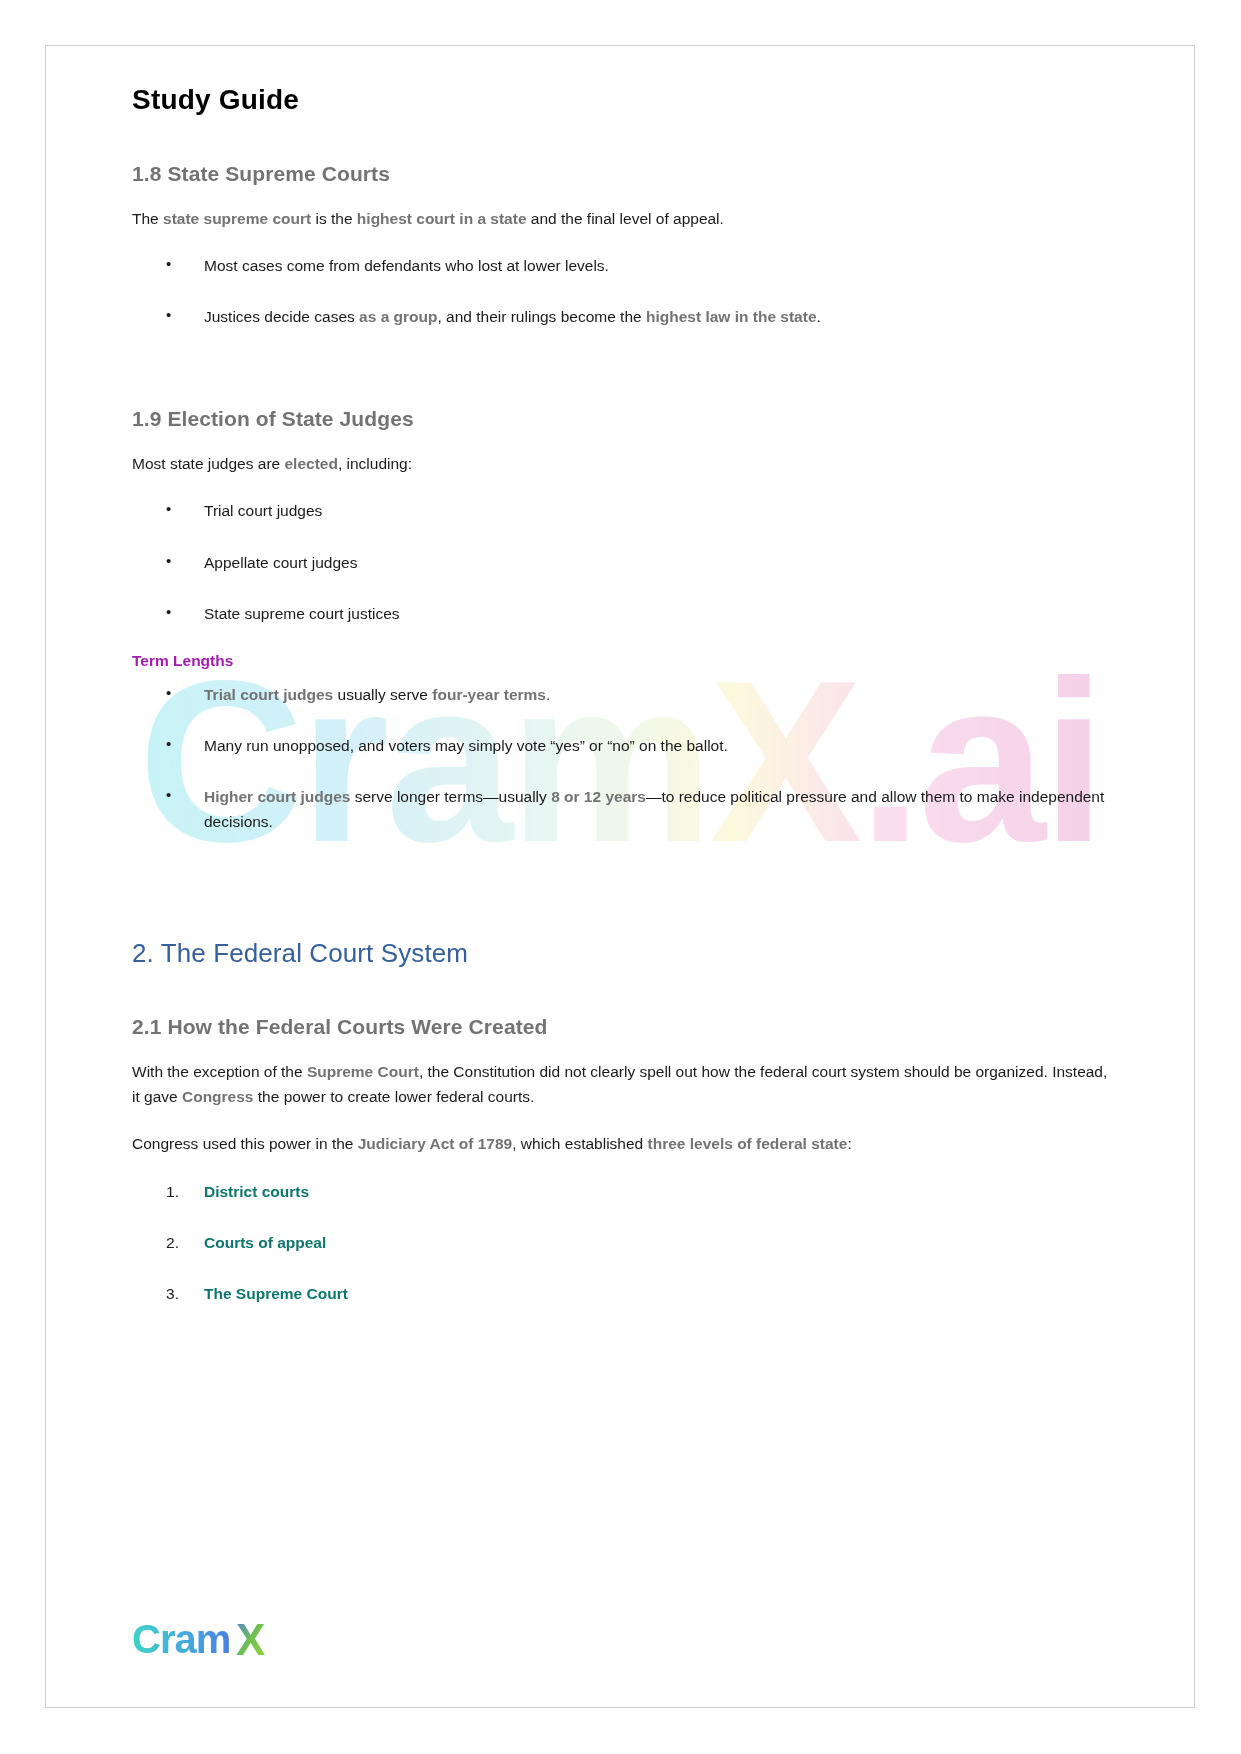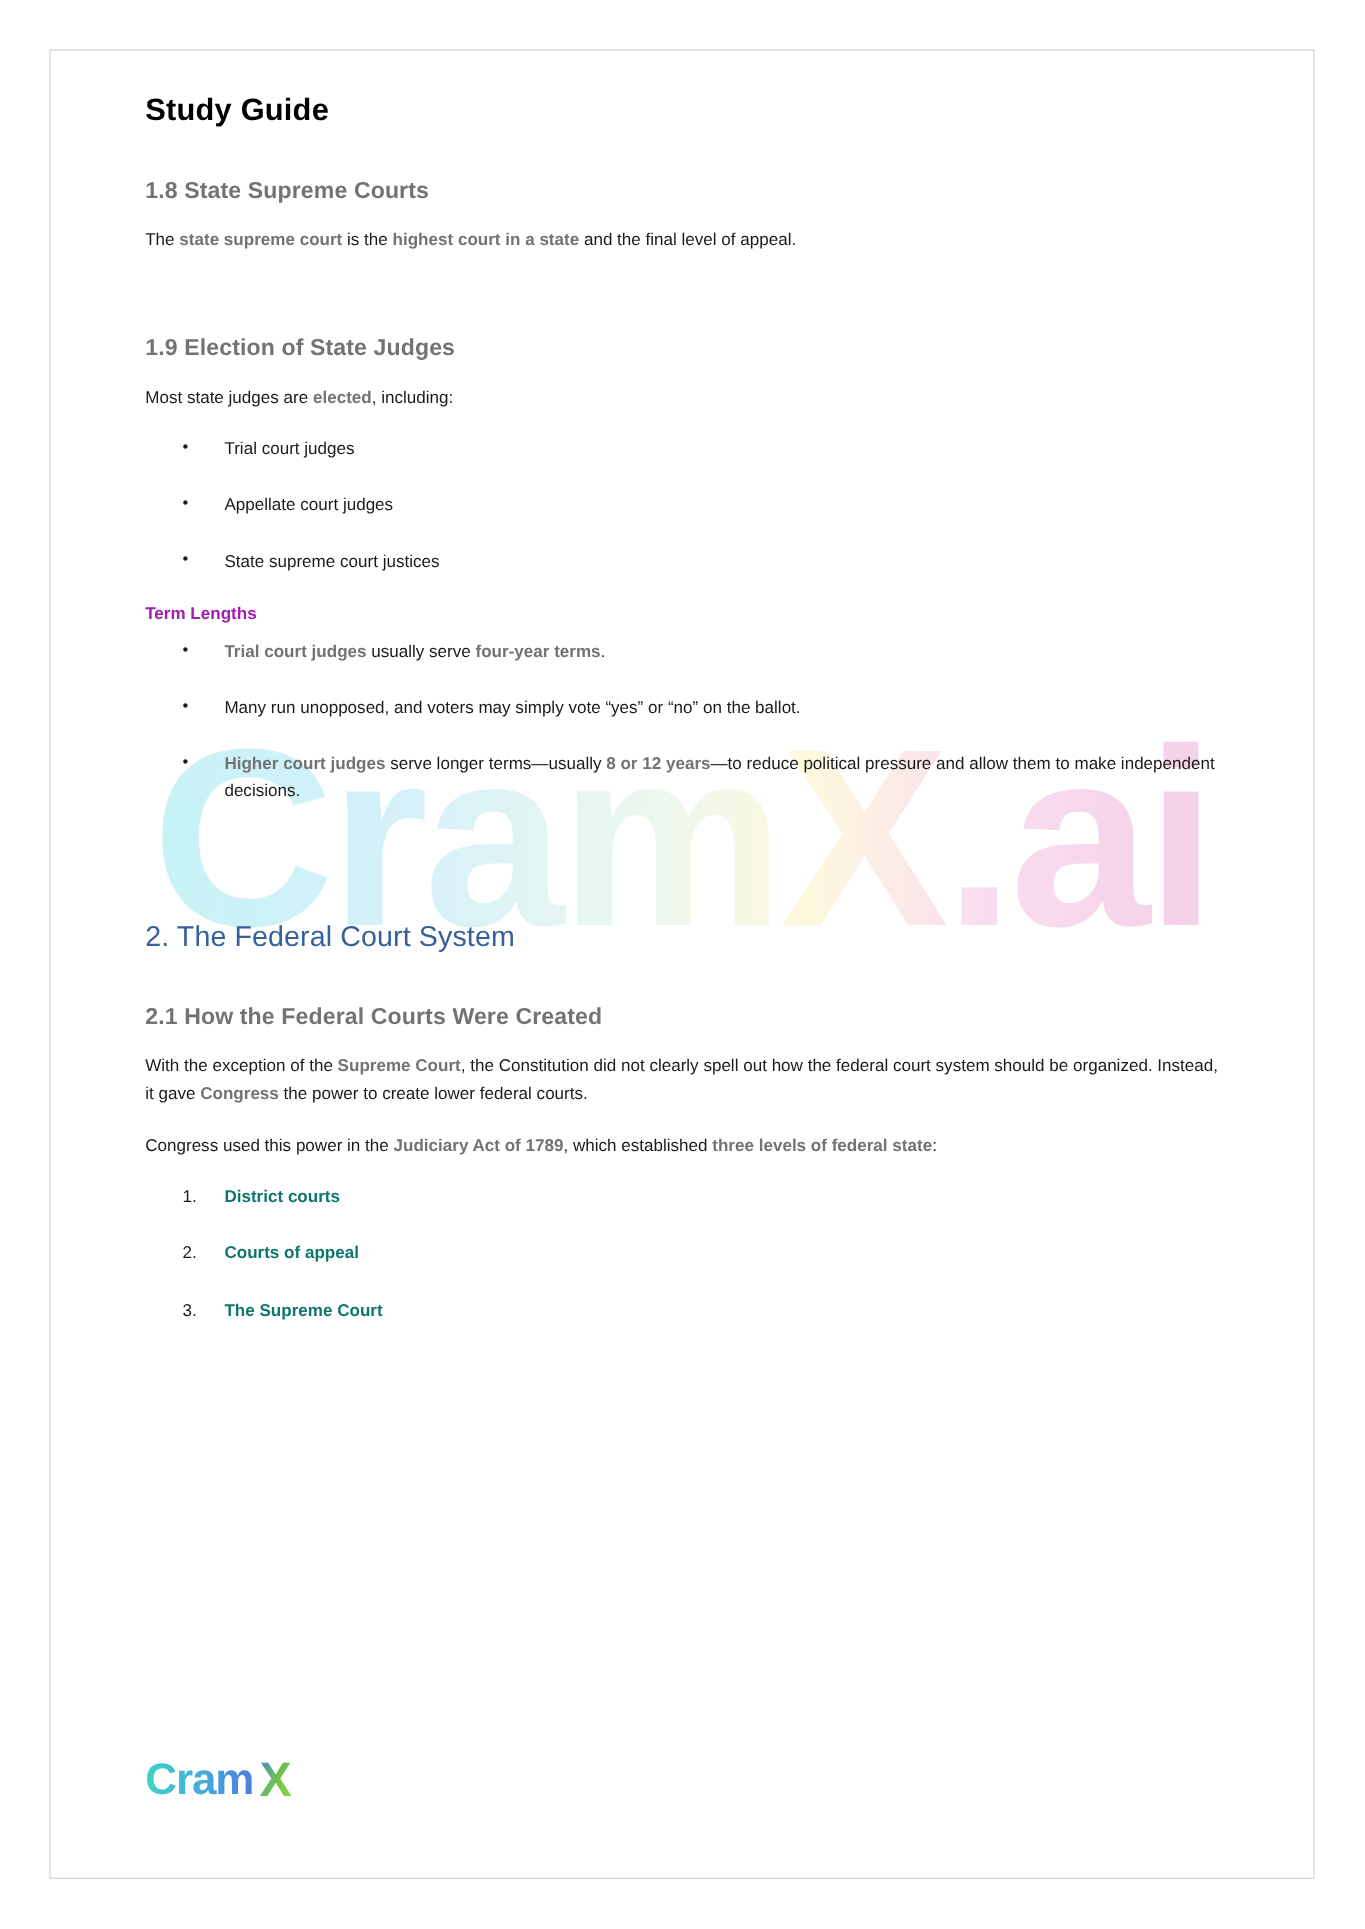--- a/index.html
+++ b/index.html
@@ -134,21 +134,21 @@
   }
 
   .gap-lg { height: 52px; }
   .gap-xl { height: 78px; }
   .gap-md { height: 28px; }
 
   
   .footer-logo {
     position: absolute;
     left: 86px;
-    bottom: 66px;
+    bottom: 44px;
     z-index: 3;
     display: flex;
     align-items: center;
   }
   .footer-logo svg { display: block; }
 </style>
 </head>
 <body>
 
 <div class="page">
@@ -168,20 +168,24 @@
       <text x="575" y="205" text-anchor="middle" font-family="'Liberation Sans', sans-serif" font-size="230" font-weight="bold" fill="url(#wmGrad)" opacity="0.85" letter-spacing="-4">CramX.ai</text>
     </svg>
   </div>
 
   <div class="content">
 
     <div class="doc-header">Study Guide</div>
 
     <h2 class="sec-h2">1.8 State Supreme Courts</h2>
     <p class="body"><span>The </span><b>state supreme court</b><span> is the </span><b>highest court in a state</b><span> and the final level of appeal.</span></p>
+    <ul class="bullets">
+      <li><span>Most cases come from defendants who lost at lower levels.</span></li>
+      <li><span>Justices decide cases </span><b>as a group</b><span>, and their rulings become the </span><b>highest law in the state</b><span>.</span></li>
+    </ul>
 
     <div class="gap-lg"></div>
 
     <h2 class="sec-h2">1.9 Election of State Judges</h2>
     <p class="body"><span>Most state judges are </span><b>elected</b><span>, including:</span></p>
     <ul class="bullets">
       <li><span>Trial court judges</span></li>
       <li><span>Appellate court judges</span></li>
       <li><span>State supreme court justices</span></li>
     </ul>

